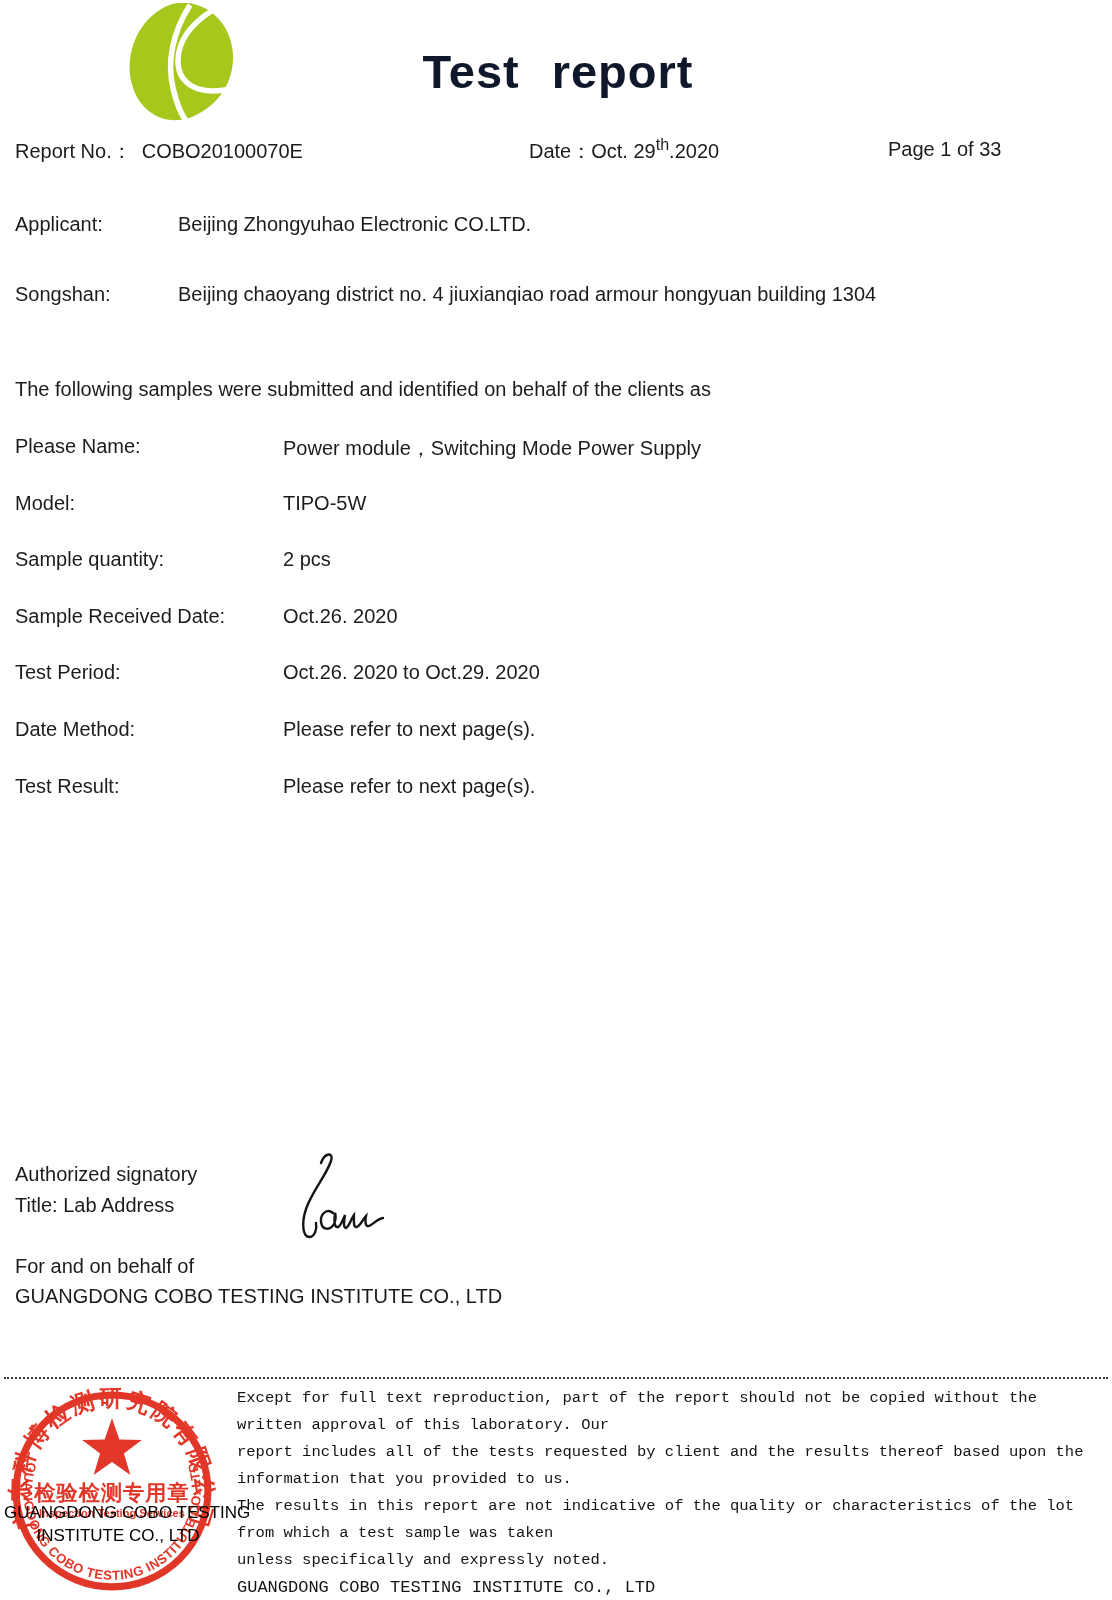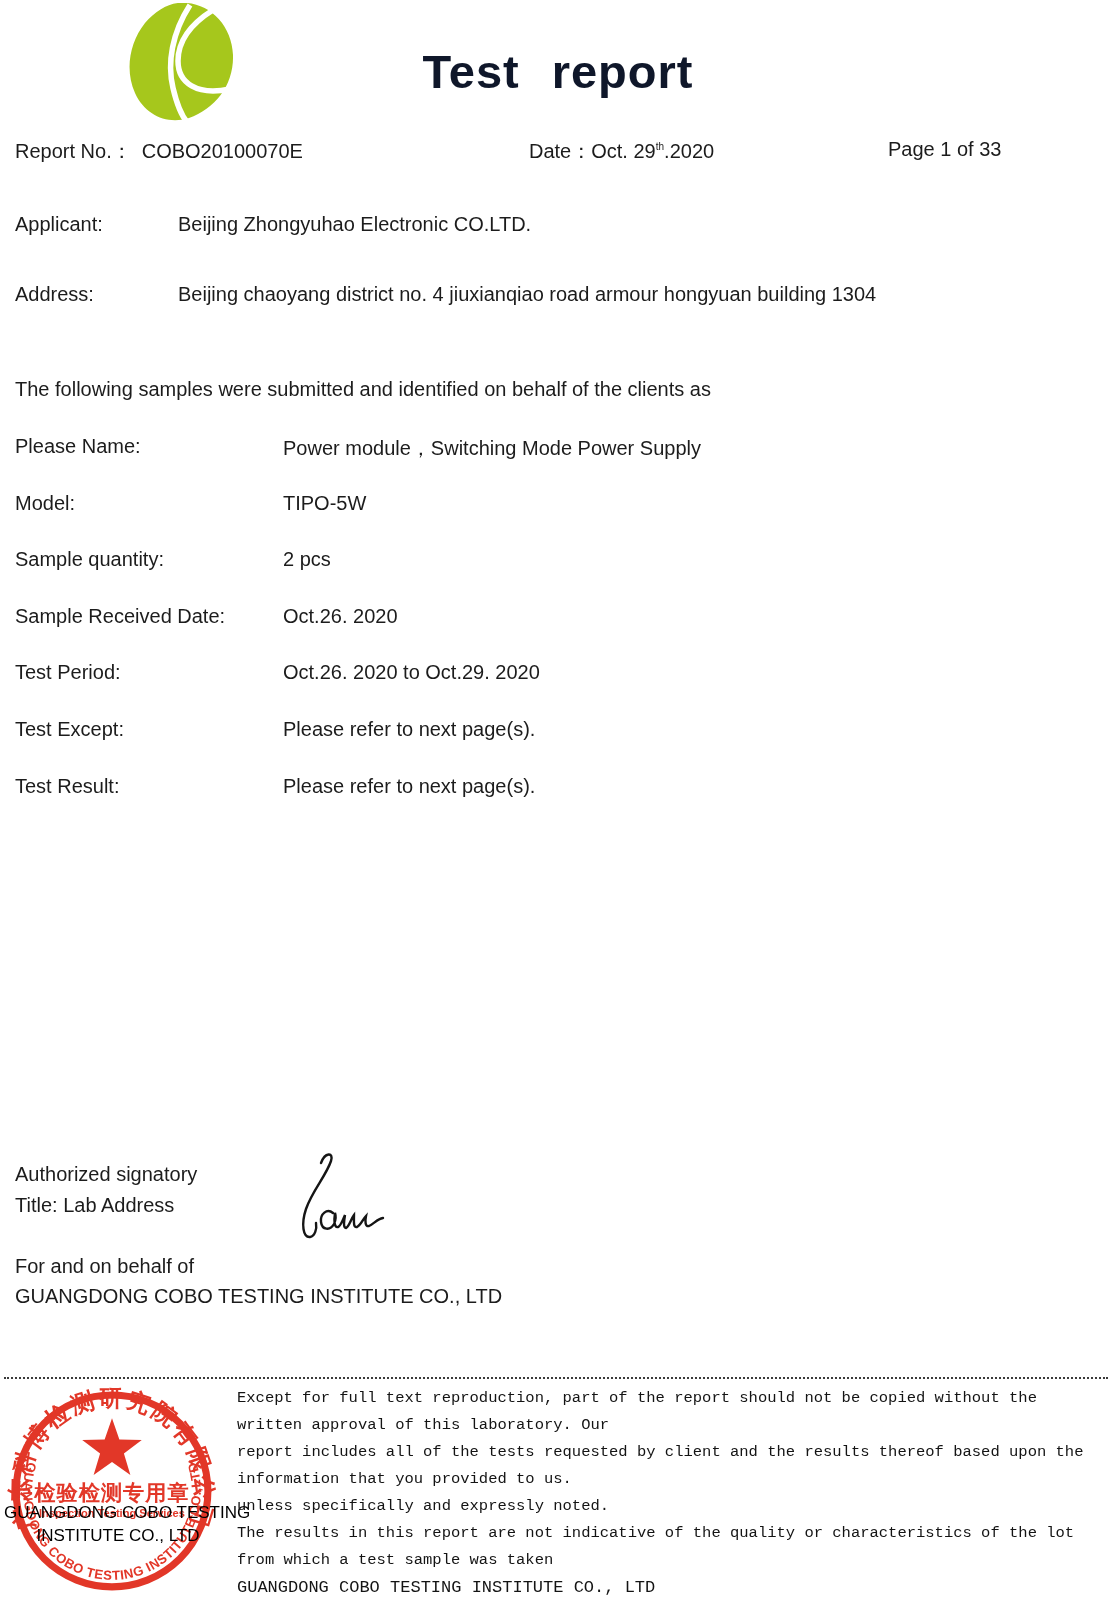--- a/index.html
+++ b/index.html
@@ -10,21 +10,21 @@
   }
   .abs{position:absolute;}
   
   .logo{left:127px;top:3px;width:110px;height:122px;}
   .title{left:2px;top:44px;width:100%;display:flex;justify-content:center;gap:32px;
     font-size:47px;font-weight:bold;letter-spacing:1px;color:#0f172a;}
   .hdr-row{top:138px;font-size:20px;}
   .hdr-no{left:15px;}
   .hdr-date{left:529px;}
   .hdr-page{left:888px;}
-  sup.th{font-size:10px;vertical-align:super;line-height:0;}
+  sup.th{font-size:16px;vertical-align:super;line-height:0;}
   .gapv{display:inline-block;width:10px;}
   
   .row{left:0;width:100%;font-size:20px;}
   .row .lbl{position:absolute;left:15px;white-space:nowrap;}
   .row .val{position:absolute;white-space:nowrap;}
   .val-a{left:178px;}
   .val-s{left:283px;}
   .intro{left:15px;font-size:20px;white-space:nowrap;text-align:right;}
   
   .sig-line{left:15px;font-size:20px;white-space:nowrap;}
@@ -65,21 +65,21 @@
   <div class="abs hdr-row hdr-date">
     <span>Date：</span><span>Oct. 29</span><sup class="th">th</sup><span>.2020</span>
   </div>
   <div class="abs hdr-row hdr-page">Page 1 of 33</div>
 
   <div class="abs row" style="top:213px">
     <span class="lbl">Applicant:</span>
     <span class="val val-a">Beijing Zhongyuhao Electronic CO.LTD.</span>
   </div>
   <div class="abs row" style="top:283px">
-    <span class="lbl">Address:</span>
+    <span class="lbl">Songshan:</span>
     <span class="val val-a">Beijing chaoyang district no. 4 jiuxianqiao road armour hongyuan building 1304</span>
   </div>
 
   <div class="abs intro" style="top:378px">The following samples were submitted and identified on behalf of the clients as</div>
 
   <div class="abs row" style="top:435px">
     <span class="lbl">Please Name:</span>
     <span class="val val-s">Power module，Switching Mode Power Supply</span>
   </div>
   <div class="abs row" style="top:492px">
@@ -92,21 +92,21 @@
   </div>
   <div class="abs row" style="top:605px">
     <span class="lbl">Sample Received Date:</span>
     <span class="val val-s">Oct.26. 2020</span>
   </div>
   <div class="abs row" style="top:661px">
     <span class="lbl">Test Period:</span>
     <span class="val val-s">Oct.26. 2020 to Oct.29. 2020</span>
   </div>
   <div class="abs row" style="top:718px">
-    <span class="lbl">Test Except:</span>
+    <span class="lbl">Date Method:</span>
     <span class="val val-s">Please refer to next page(s).</span>
   </div>
   <div class="abs row" style="top:775px">
     <span class="lbl">Test Result:</span>
     <span class="val val-s">Please refer to next page(s).</span>
   </div>
 
   <div class="abs sig-line" style="top:1163px">Authorized signatory</div>
   <div class="abs sig-line" style="top:1194px">Title: Lab Address</div>
 
@@ -141,20 +141,20 @@
       <text x="105" y="112" text-anchor="middle" font-size="21" font-weight="bold" fill="#e02717" letter-spacing="1" font-family="'DejaVu Sans',sans-serif">检验检测专用章</text>
       <text x="105" y="129" text-anchor="middle" font-size="11" font-weight="bold" fill="#e02717">Inspection Testing Services</text>
       <text font-size="13" font-weight="bold" fill="#e02717" letter-spacing="0.5">
         <textPath href="#arcBot" startOffset="50%" text-anchor="middle">GUANGDONG COBO TESTING INSTITUTE CO.,LTD</textPath>
       </text>
     </svg>
 
     <div class="abs fright">
       <div>Except for full text reproduction, part of the report should not be copied without the written approval of this laboratory. Our</div>
       <div>report includes all of the tests requested by client and the results thereof based upon the information that you provided to us.</div>
+      <div>The results in this report are not indicative of the quality or characteristics of the lot from which a test sample was taken</div>
       <div>unless specifically and expressly noted.</div>
-      <div>The results in this report are not indicative of the quality or characteristics of the lot from which a test sample was taken</div>
       <div class="co">GUANGDONG COBO TESTING INSTITUTE CO., LTD</div>
       <div class="co">Province, China. Post Code: 523808</div>
     </div>
   </div>
 
 </div>
 
 </body></html>

